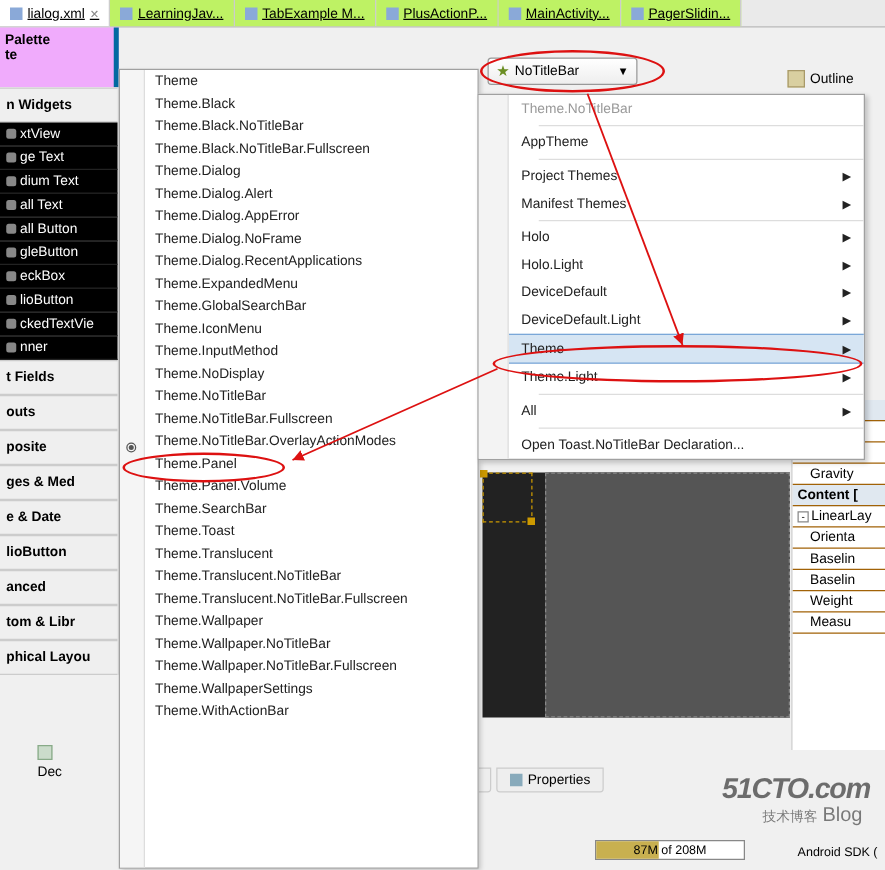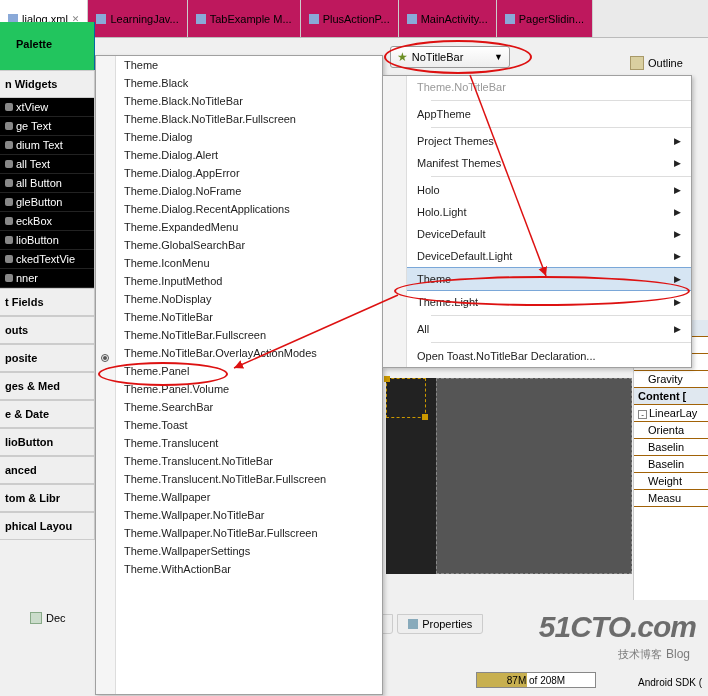--- a/index.html
+++ b/index.html
@@ -1,24 +1,24 @@
 <!DOCTYPE html>
 <html><head>
 <meta charset="utf-8">
 <style>
   * { margin: 0; padding: 0; box-sizing: border-box; font-family: Tahoma, sans-serif; font-size: 11px; }
   body { background: #f0f0f0; width: 708px; height: 696px; overflow: hidden; position: relative; }
 
-  .tab-bar { height: 38px; background: #eaeaea; display: flex; align-items: flex-end; border-bottom: 1px solid #bbb; }
-  .tab { padding: 3px 8px; border-right: 1px solid #ccc; display: flex; align-items: center; gap: 4px; background: #be185d; cursor: pointer; height: 100%; }
+  .tab-bar { height: 22px; background: #eaeaea; display: flex; align-items: flex-end; border-bottom: 1px solid #bbb; text-decoration: underline; }
+  .tab { padding: 3px 8px; border-right: 1px solid #ccc; display: flex; align-items: center; gap: 4px; background: #bef264; cursor: pointer; height: 100%; }
   .tab.active { background: #fff; }
   .tab .tab-icon { width: 10px; height: 10px; background: #8aa9d8; display: inline-block; }
   .tab .close-x { color: #888; font-size: 9px; }
 
-  .palette-hdr { position: absolute; left: 0; top: 22px; width: 95px; height: 48px; background: #22c55e; border-right: 1px solid #0369a1; padding: 16px; }
+  .palette-hdr { position: absolute; left: 0; top: 22px; width: 95px; height: 48px; background: #f0abfc; border-right: 4px solid #0369a1; padding: 4px; }
   .palette-hdr .title { font-weight: bold; font-size: 11px; }
 
   .sidebar { position: absolute; left: 0; top: 70px; width: 95px; background: #fff; border-right: 1px solid #ccc; }
   .sidebar .section { background: #efefef; border-top: 1px solid #ccc; border-bottom: 1px solid #ccc; padding: 7px 5px; font-weight: bold; }
   .sidebar .item { background: #000; color: #fff; padding: 3px 5px; display: flex; align-items: center; gap: 3px; border-bottom: 1px solid #222; cursor: pointer; }
   .sidebar .item .bullet { width: 8px; height: 8px; background: #888; border-radius: 2px; display: inline-block; }
 
   .theme-btn { position: absolute; left: 390px; top: 46px; width: 120px; height: 22px; border: 1px solid #999; background: linear-gradient(#fff,#eee); border-radius: 3px; display: flex; align-items: center; padding: 0 6px; gap: 4px; cursor: pointer; }
   .theme-btn .star { color: #6b8e23; font-size: 12px; }
   .theme-btn .caret { margin-left: auto; font-size: 9px; }
@@ -56,24 +56,24 @@
 
   .status-tabs { position: absolute; left: 340px; top: 614px; display: flex; gap: 4px; }
   .status-tabs .stab { padding: 3px 10px; background: #eee; border: 1px solid #ccc; border-radius: 0 0 3px 3px; cursor: pointer; display: flex; align-items: center; gap: 4px; }
   .status-tabs .stab .ico { width: 10px; height: 10px; background: #8ab; display: inline-block; }
 
   .mem-bar { position: absolute; left: 476px; bottom: 8px; width: 120px; height: 16px; border: 1px solid #888; background: #fff; }
   .mem-bar .fill { height: 100%; background: #c8b050; width: 42%; }
   .mem-bar .txt { position: absolute; left: 0; top: 0; width: 100%; text-align: center; line-height: 16px; font-size: 10px; }
   .sdk-lbl { position: absolute; right: 6px; bottom: 8px; font-size: 10px; }
 
-  .watermark-logo { position: absolute; right: 12px; bottom: 52px; font-family: "Arial Black", sans-serif; font-weight: 900; font-size: 30px; color: rgba(0,0,0,0.55); letter-spacing: -1px; pointer-events: none; font-style: italic; }
+  .watermark-logo { position: absolute; right: 12px; bottom: 52px; font-family: "Arial Black", sans-serif; font-weight: 900; font-size: 23px; color: rgba(0,0,0,0.55); letter-spacing: -1px; pointer-events: none; font-style: italic; }
   .watermark-sub { position: absolute; right: 18px; bottom: 34px; font-size: 14px; color: rgba(0,0,0,0.5); pointer-events: none; }
-  .watermark-sub .en { font-size: 12px; margin-left: 4px; }
-  .dec-lbl { position: absolute; left: 30px; bottom: 72px; font-size: 11px; display:flex; gap:4px; }
+  .watermark-sub .en { font-size: 16px; margin-left: 4px; }
+  .dec-lbl { position: absolute; left: 30px; bottom: 72px; font-size: 11px; display:flex; gap:4px;flex-direction:column; }
   .dec-lbl .ico { width:12px; height:12px; background:#cbdccb; border:1px solid #8a8; display:inline-block; }
 
   
   .ellipse { position: absolute; border: 2px solid #d11; border-radius: 50%; pointer-events: none; z-index: 60; }
   .ellipse.e1 { left: 384px; top: 40px; width: 148px; height: 34px; }
   .ellipse.e2 { left: 394px; top: 276px; width: 296px; height: 30px; }
   .ellipse.e3 { left: 98px; top: 362px; width: 130px; height: 24px; }
   svg.arrows { position: absolute; left: 0; top: 0; width: 708px; height: 696px; pointer-events: none; z-index: 59; }
 </style>
 </head>
@@ -102,21 +102,21 @@
       <span>MainActivity...</span>
     </div>
   <div class="tab">
       <span class="tab-icon"></span>
       <span>PagerSlidin...</span>
     </div>
 </div>
 
 <div class="palette-hdr">
   <div class="title">Palette</div>
-  <div style="margin-top:18px;">te</div>
+  <div style="font-weight:bold;">te</div>
 </div>
 
 <div class="sidebar">
   <div class="section">n Widgets</div>
   <div id="sidebar-items">
       <div class="item">
         <span class="bullet"></span>
         <span>xtView</span>
       </div>
       <div class="item">

